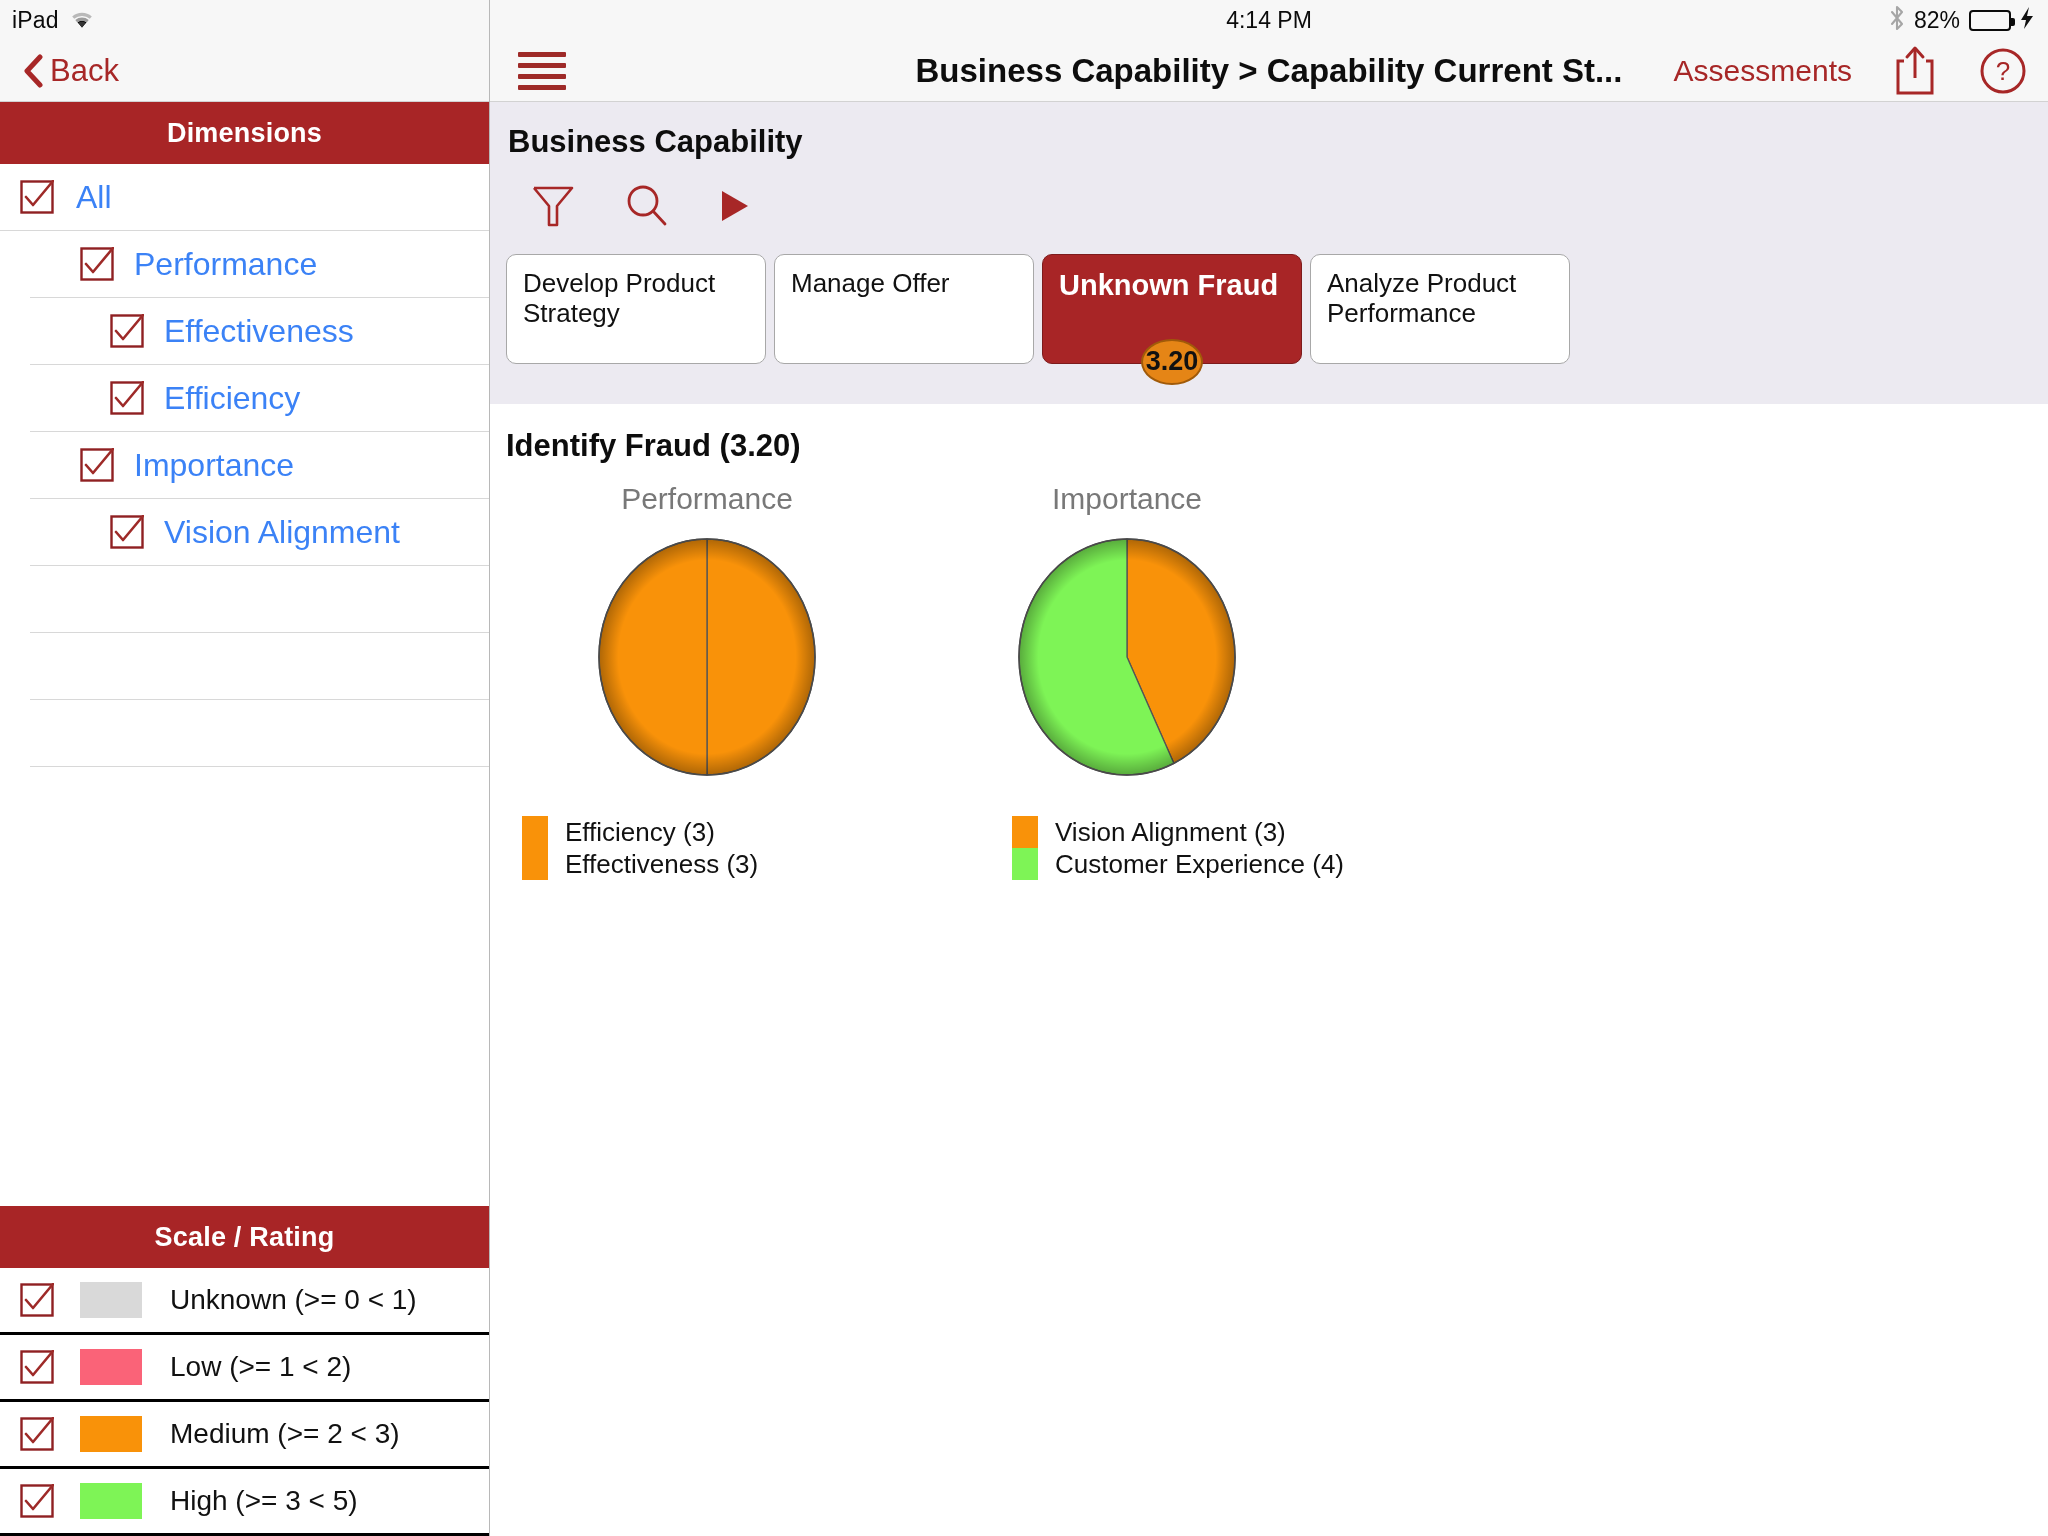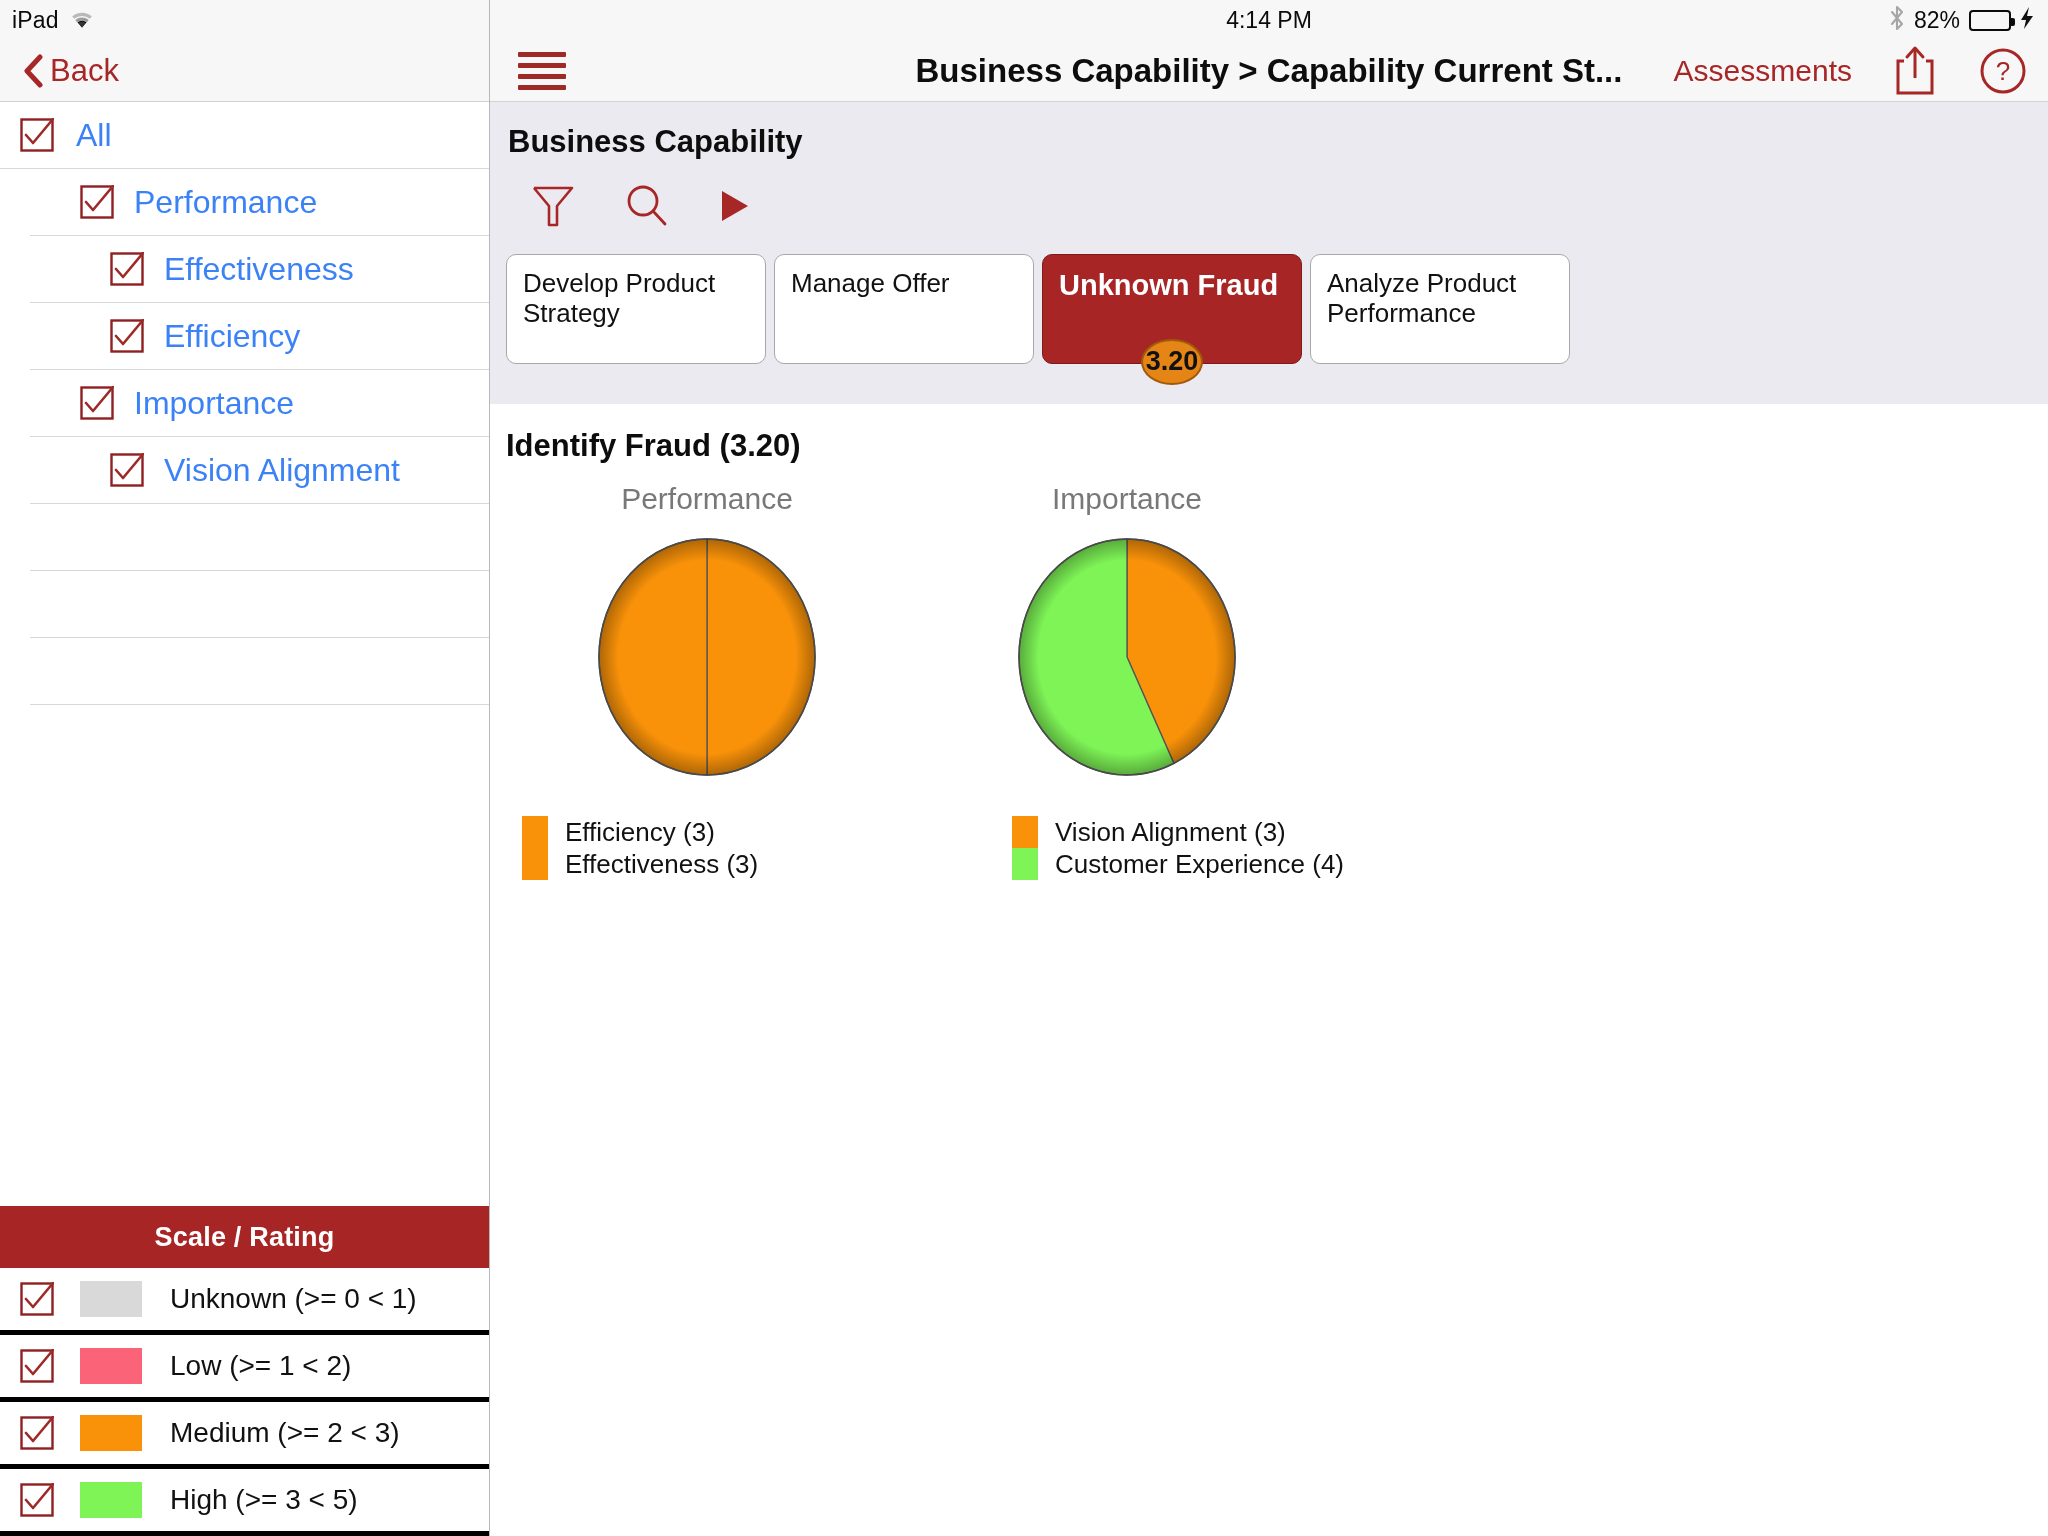--- a/index.html
+++ b/index.html
@@ -58,21 +58,21 @@
   .indent-2 { padding-left: 80px; }
 
   .checkbox {
     width: 34px; height: 34px; position: relative; flex: 0 0 auto;
   }
   .checkbox svg { display: block; }
 
   .scale-list { flex: 0 0 auto; background: #fff; }
   .scale-row {
     height: 67px; display: flex; align-items: center;
-    border-bottom: 5px solid #000000;
+    border-bottom: 3px solid #000000;
     padding-left: 20px; margin-left: 0;
   }
   .swatch {
     width: 62px; height: 36px; margin-left: 26px; flex: 0 0 auto;
   }
   .scale-label { font-size: 28px; color: #111; margin-left: 28px; white-space: nowrap; }
 
   
   .right-pane { width: 1558px; height: 1536px; display: flex; flex-direction: column; background: #fff; }
 
@@ -192,20 +192,21 @@
       <div class="back-btn">
         <span class="back-chevron">
           <svg width="22" height="34" viewBox="0 0 22 34">
             <polyline points="18,3 5,17 18,31" fill="none" stroke="#a72727" stroke-width="5" stroke-linecap="round" stroke-linejoin="round"></polyline>
           </svg>
         </span>
         <span class="back-label">Back</span>
       </div>
     </div>
 
+    <div class="section-header">Dimensions</div>
 
     <div class="dim-list">
 
     <div class="dim-row indent-0">
           <span class="checkbox">
             <svg width="34" height="34" viewBox="0 0 34 34">
               <rect x="1.5" y="1.5" width="31" height="31" fill="#fff" stroke="#8f2022" stroke-width="2.4"></rect>
               <polyline points="6,17 13,25 33,1" fill="none" stroke="#9e2a28" stroke-width="2.6" stroke-linecap="round" stroke-linejoin="round"></polyline>
             </svg>
           </span>

